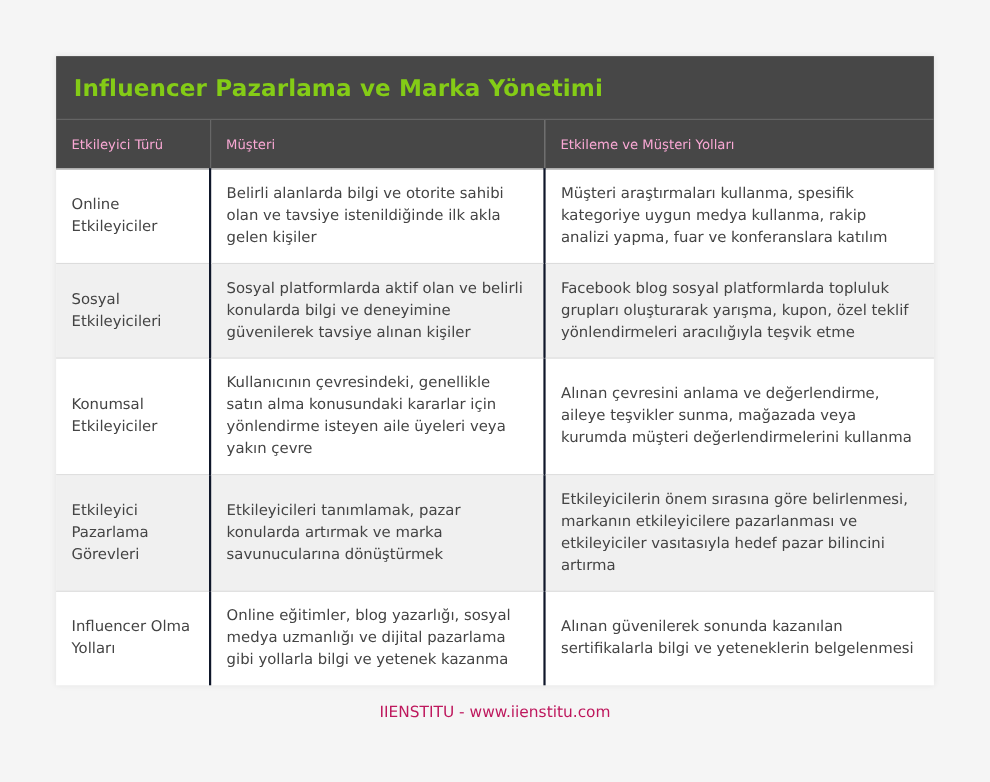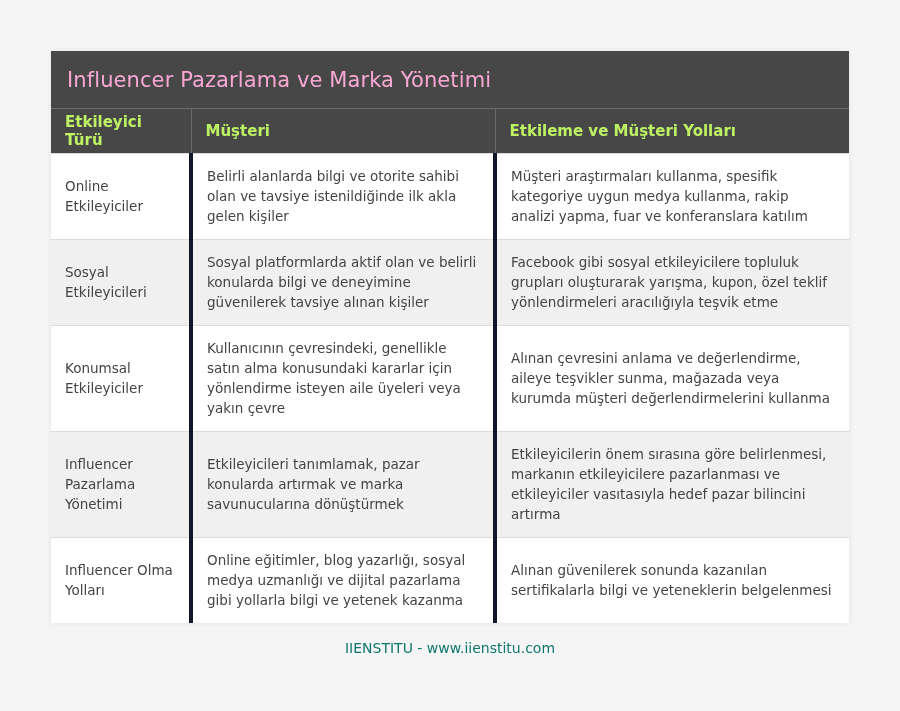--- a/index.html
+++ b/index.html
@@ -13,73 +13,73 @@
     .wrap {
       position: absolute;
       left: 51px;
       top: 51px;
       width: 798px;
       background: #ffffff;
       box-shadow: 0 0 6px rgba(0,0,0,0.08);
     }
     .title-bar {
       background: #474747;
-      color: #f9a8d4;
+      color: #84cc16;
       height: 57px;
       display: flex;
       align-items: center;
       padding-left: 16px;
       font-size: 21px;
-      font-weight: normal;
+      font-weight: bold;
       letter-spacing: 0.1px;
       border-bottom: 1px solid #6a6a6a;
     }
     table {
       border-collapse: collapse;
       width: 100%;
       table-layout: fixed;
     }
     col.c1 { width: 140px; }
     col.c2 { width: 304px; }
     col.c3 { width: 354px; }
     thead th {
       background: #474747;
-      color: #bef264;
-      font-size: 15px;
-      font-weight: bold;
+      color: #f9a8d4;
+      font-size: 12px;
+      font-weight: normal;
       text-align: left;
       height: 44px;
       padding: 0 14px;
       border-left: 1px solid #6a6a6a;
     }
     thead th:first-child { border-left: none; }
     tbody td {
       font-size: 13.5px;
       color: #444444;
       line-height: 20px;
       padding: 10px 14px 12px 14px;
       vertical-align: middle;
-      border-left: 4px solid #0f172a;
+      border-left: 2px solid #0f172a;
       border-top: 1px solid #dcdcdc;
     }
     tbody td:first-child { border-left: none; }
     tbody tr.alt td { background: #f0f0f0; }
     tbody tr.r1 td { height: 63px; }
     tbody tr.r2 td { height: 63px; }
     tbody tr.r3 td { height: 83px; }
     tbody tr.r4 td { height: 83px; }
     tbody tr.r5 td { height: 63px; }
     .footer {
       position: absolute;
       top: 640px;
       left: 0;
       width: 900px;
       text-align: center;
       font-size: 14px;
-      color: #0f766e;
+      color: #be185d;
     }
   </style>
 </head>
 <body>
 
 <div class="wrap">
   <div class="title-bar">Influencer Pazarlama ve Marka Yönetimi</div>
   <table>
     <colgroup>
         <col class="c1">
@@ -95,29 +95,29 @@
     </thead>
     <tbody>
       <tr class="r1">
         <td>Online Etkileyiciler</td>
         <td>Belirli alanlarda bilgi ve otorite sahibi olan ve tavsiye istenildiğinde ilk akla gelen kişiler</td>
         <td>Müşteri araştırmaları kullanma, spesifik kategoriye uygun medya kullanma, rakip analizi yapma, fuar ve konferanslara katılım</td>
       </tr>
       <tr class="r2 alt">
         <td>Sosyal Etkileyicileri</td>
         <td>Sosyal platformlarda aktif olan ve belirli konularda bilgi ve deneyimine güvenilerek tavsiye alınan kişiler</td>
-        <td>Facebook gibi sosyal etkileyicilere topluluk grupları oluşturarak yarışma, kupon, özel teklif yönlendirmeleri aracılığıyla teşvik etme</td>
+        <td>Facebook blog sosyal platformlarda topluluk grupları oluşturarak yarışma, kupon, özel teklif yönlendirmeleri aracılığıyla teşvik etme</td>
       </tr>
       <tr class="r3">
         <td>Konumsal Etkileyiciler</td>
         <td>Kullanıcının çevresindeki, genellikle satın alma konusundaki kararlar için yönlendirme isteyen aile üyeleri veya yakın çevre</td>
         <td>Alınan çevresini anlama ve değerlendirme, aileye teşvikler sunma, mağazada veya kurumda müşteri değerlendirmelerini kullanma</td>
       </tr>
       <tr class="r4 alt">
-        <td>Influencer Pazarlama Yönetimi</td>
+        <td>Etkileyici Pazarlama Görevleri</td>
         <td>Etkileyicileri tanımlamak, pazar konularda artırmak ve marka savunucularına dönüştürmek</td>
         <td>Etkileyicilerin önem sırasına göre belirlenmesi, markanın etkileyicilere pazarlanması ve etkileyiciler vasıtasıyla hedef pazar bilincini artırma</td>
       </tr>
       <tr class="r5">
         <td>Influencer Olma Yolları</td>
         <td>Online eğitimler, blog yazarlığı, sosyal medya uzmanlığı ve dijital pazarlama gibi yollarla bilgi ve yetenek kazanma</td>
         <td>Alınan güvenilerek sonunda kazanılan sertifikalarla bilgi ve yeteneklerin belgelenmesi</td>
       </tr>
     </tbody>
   </table>

